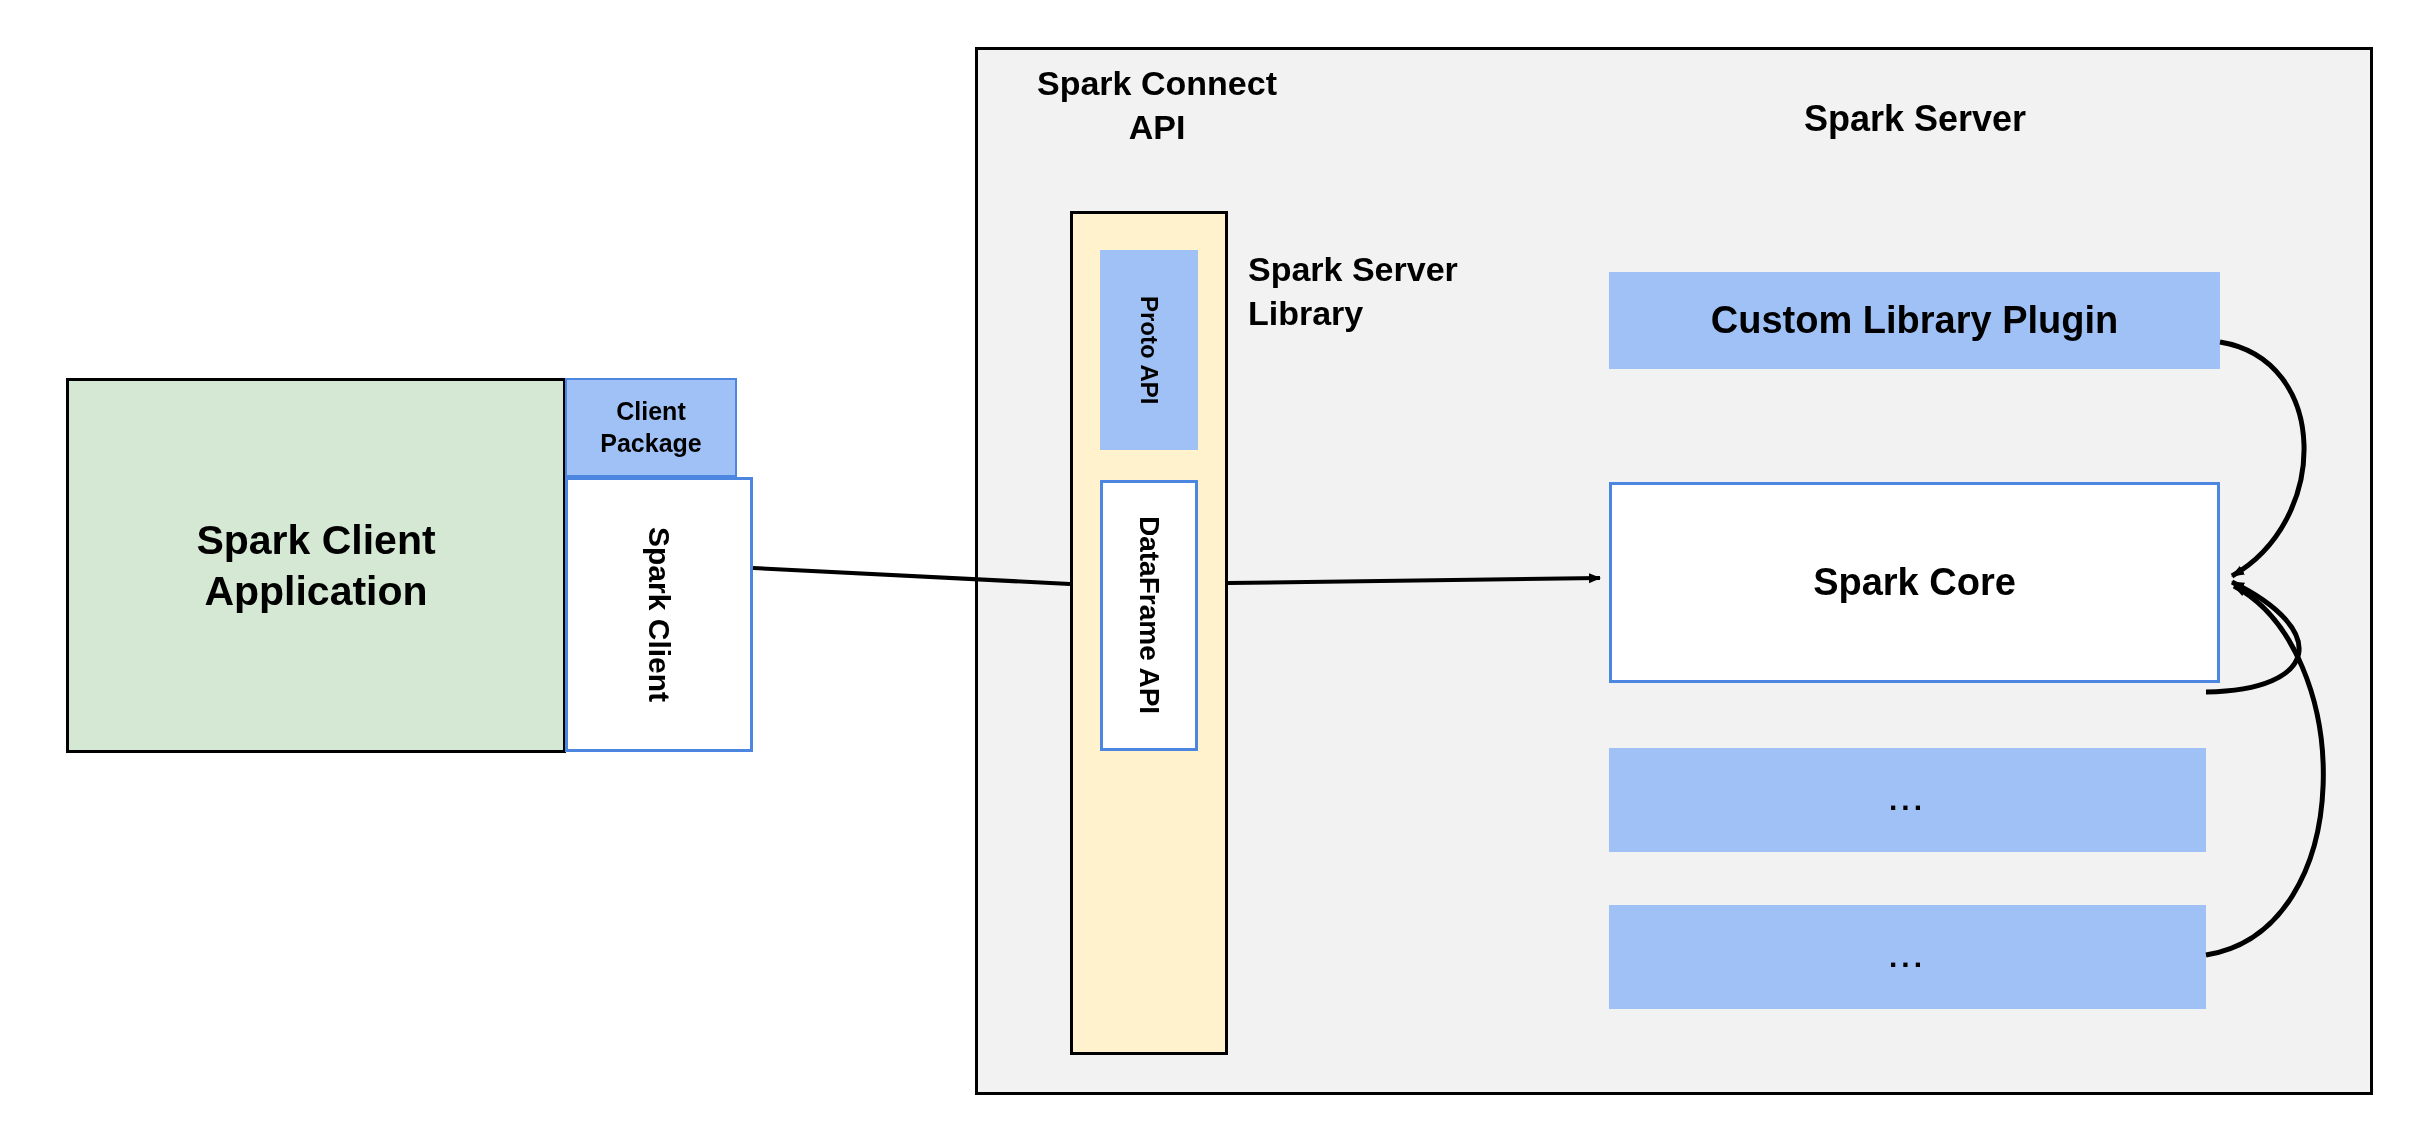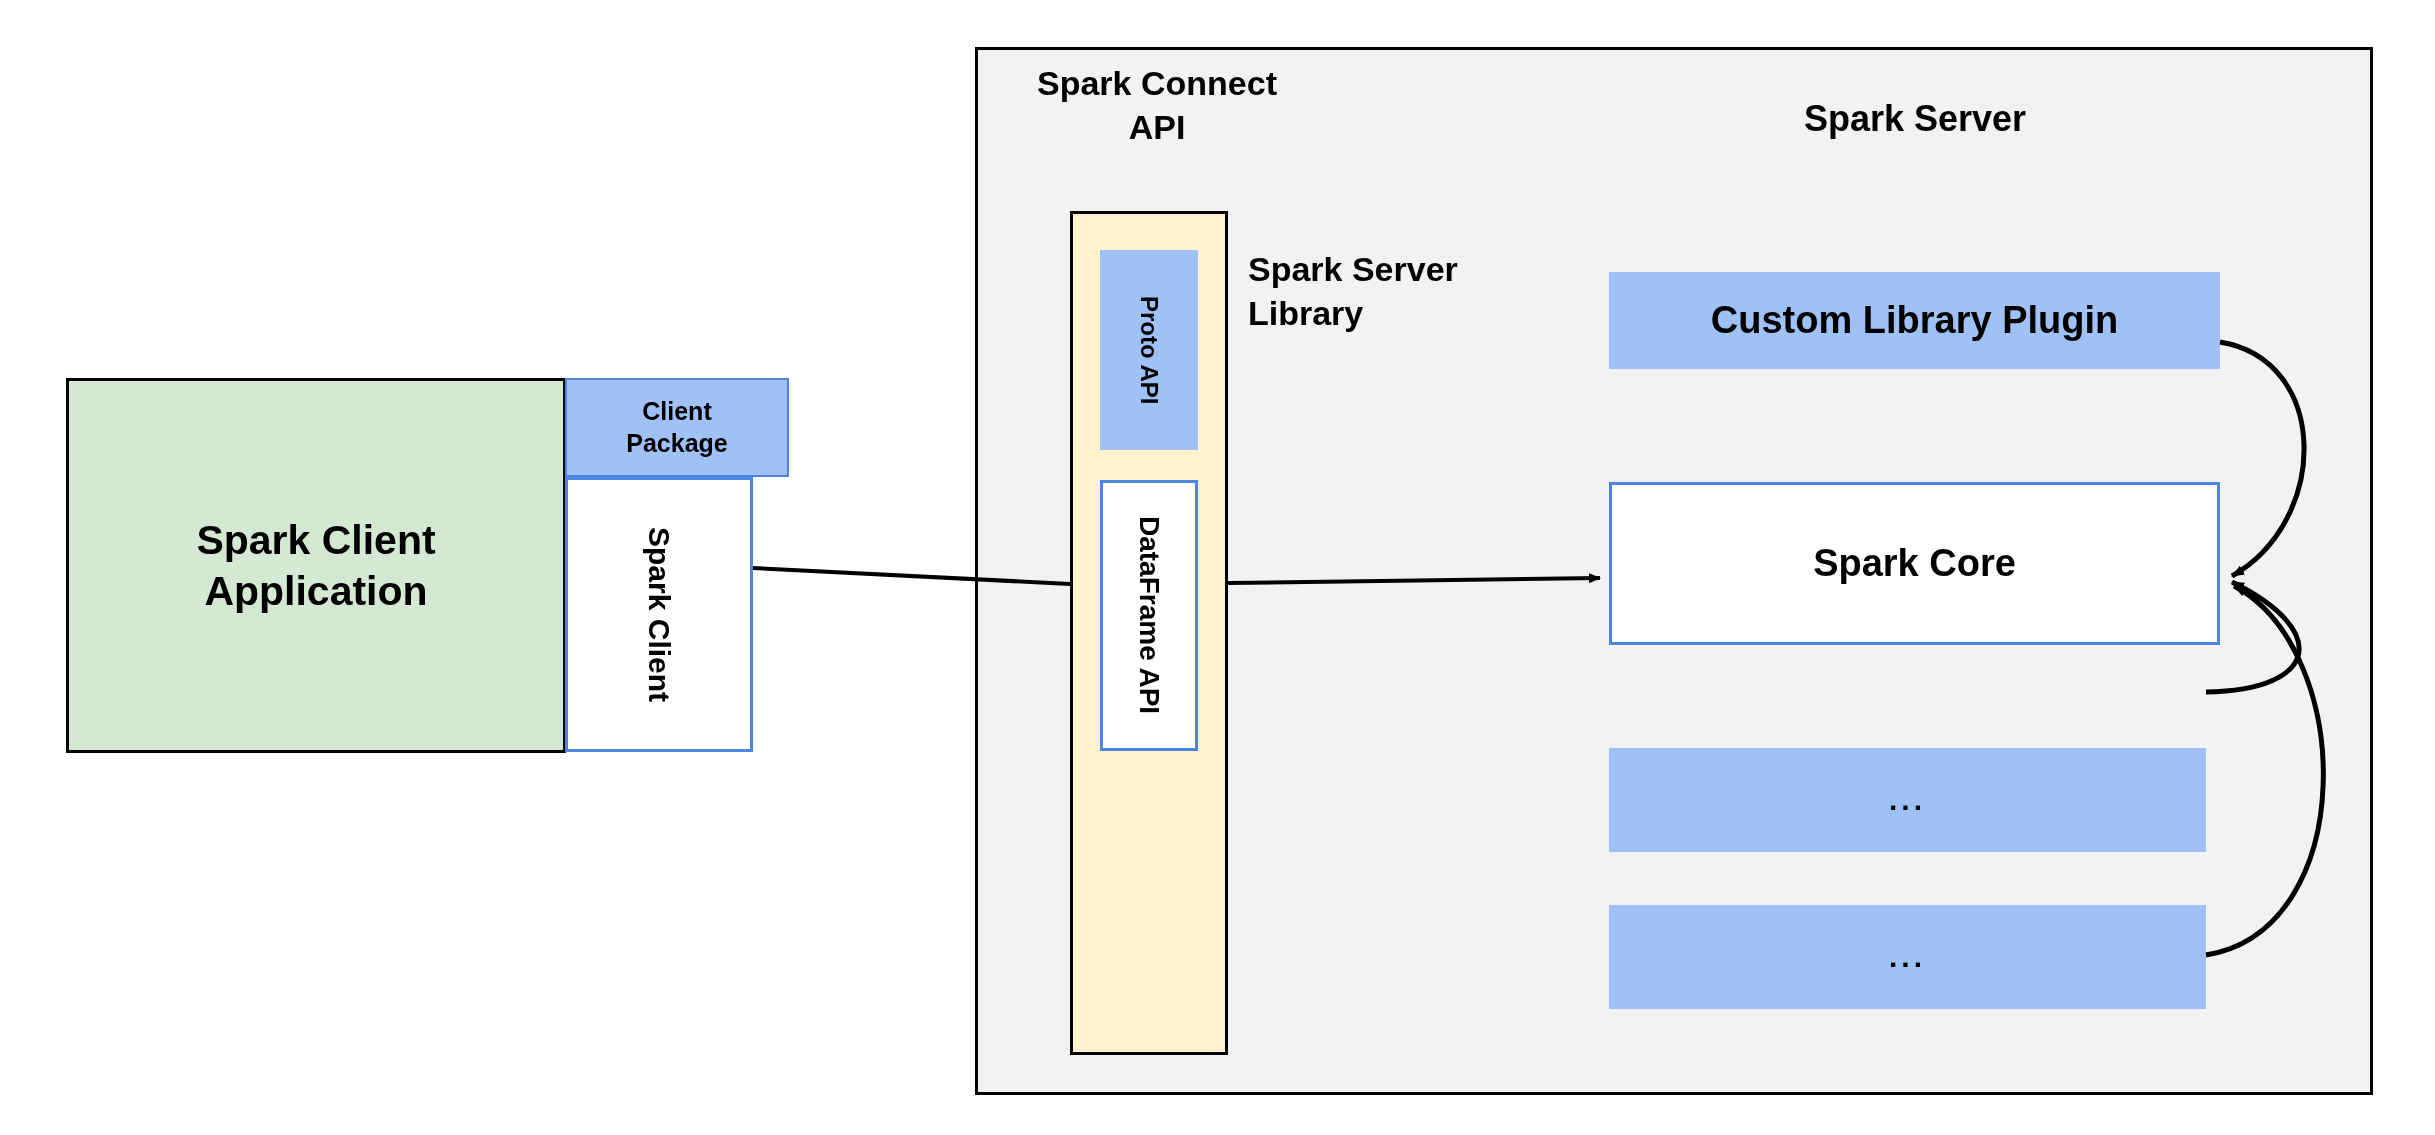--- a/index.html
+++ b/index.html
@@ -8,21 +8,21 @@
 
   .box{position:absolute;box-sizing:border-box;display:flex;align-items:center;justify-content:center;text-align:center;color:#000000;font-weight:bold;}
 
   
   #client-app{
     left:66px; top:378px; width:500px; height:375px;
     background:#D5E8D4; border:3px solid #000000;
     font-size:41px; line-height:1.22;
   }
   #client-package{
-    left:565px; top:378px; width:224px; height:99px;
+    left:565px; top:378px; width:172px; height:99px;
     background:#A0C1F6; border:2px solid #4D86E0;
     font-size:25px; line-height:1.25;
   }
   #spark-client{
     left:565px; top:477px; width:188px; height:275px;
     background:#FFFFFF; border:3px solid #4D86E0;
     font-size:30px;
   }
 
   
@@ -62,21 +62,21 @@
     font-size:28px;
   }
   .vtext{writing-mode:vertical-rl;text-orientation:mixed;white-space:nowrap;}
 
   
   #custom-library-plugin{
     left:1609px; top:272px; width:611px; height:97px;
     background:#A0C1F6; border:none; font-size:38px;
   }
   #spark-core{
-    left:1609px; top:482px; width:611px; height:163px;
+    left:1609px; top:482px; width:611px; height:201px;
     background:#FFFFFF; border:3px solid #4D86E0; font-size:38px;
   }
   #ellipsis-box-1{
     left:1609px; top:748px; width:597px; height:104px;
     background:#A0C1F6; border:none; font-size:30px; letter-spacing:4px;
   }
   #ellipsis-box-2{
     left:1609px; top:905px; width:597px; height:104px;
     background:#A0C1F6; border:none; font-size:30px; letter-spacing:4px;
   }

